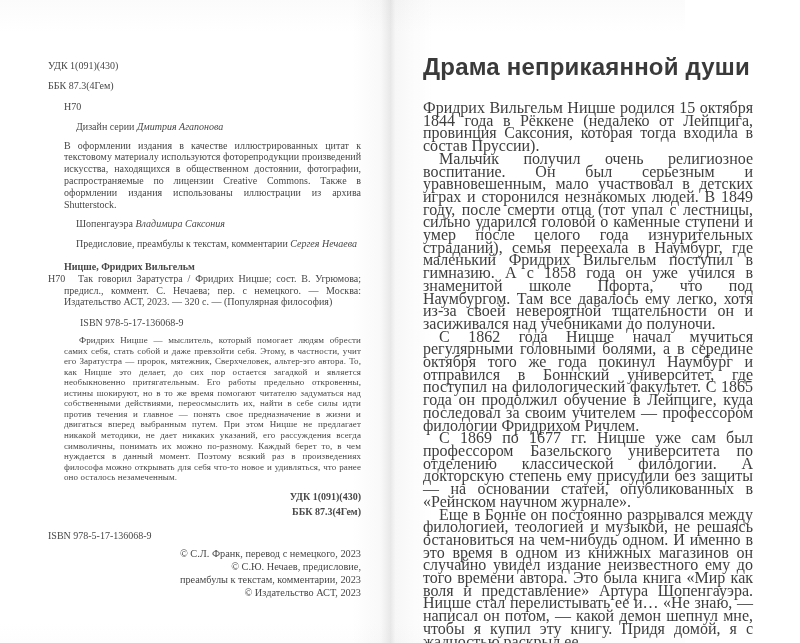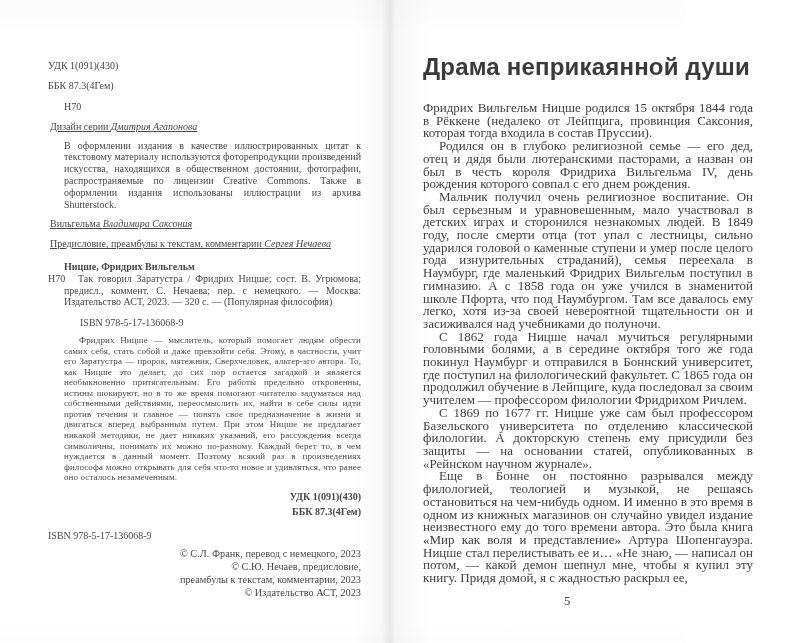--- a/index.html
+++ b/index.html
@@ -33,21 +33,21 @@
   .left-page {
     position: absolute;
     left: 48px; top: 60px;
     width: 313px;
     font-size: 10px;
     line-height: 11.8px;
     color: #474747;
   }
   .left-page .meta { margin-bottom: 8.5px; }
   .left-page .code-line { margin-left: 16px; margin-bottom: 8.5px; }
-  .left-page .credit { margin-left: 2px; margin-top: 8px; text-decoration: underline; }
+  .left-page .credit { margin-left: 28px; margin-top: 8px; }
   .left-page .credit .name { font-style: italic; }
   .license {
     margin-left: 16px; margin-top: 7px;
     text-align: justify;
   }
   .card { position: relative; margin-top: 11px; }
   .card-author { margin-left: 16px; font-weight: bold; }
   .card-code { position: absolute; left: 0; top: 11.8px; }
   .card-desc { margin-left: 16px; text-indent: 14px; text-align: justify; }
   .isbn-top { margin-left: 32px; margin-top: 9px; }
@@ -71,21 +71,21 @@
     margin: 0 0 21px 0;
     font-family: "Liberation Sans", sans-serif;
     font-weight: bold;
     font-size: 24px;
     line-height: 28px;
     letter-spacing: 0.2px;
     color: #3a3a3a;
   }
   .body-par {
     margin: 0;
-    font-size: 13px;
+    font-size: 16px;
     line-height: 12.7px;
     text-align: justify;
     text-indent: 16px;
     color: #3e3e3e;
   }
   .body-par.no-indent { text-indent: 0; }
   .page-number {
     margin-top: 9px;
     text-align: center;
     transform: translateX(-21px);
@@ -100,21 +100,21 @@
 
   <div class="left-page">
     <div class="meta">УДК 1(091)(430)</div>
     <div class="meta">ББК 87.3(4Гем)</div>
     <div class="code-line">Н70</div>
 
     <div class="credit"><span>Дизайн серии </span><span class="name">Дмитрия Агапонова</span></div>
 
     <div class="license">В оформлении издания в качестве иллюстрированных цитат к текстовому материалу используются фоторепродукции произведений искусства, находящихся в общественном достоянии, фотографии, распространяемые по лицензии Creative Commons. Также в оформлении издания использованы иллюстрации из архива Shutterstock.</div>
 
-    <div class="credit"><span>Вильгельма </span><span class="name">Владимира Саксония</span></div>
+    <div class="credit"><span>Шопенгауэра </span><span class="name">Владимира Саксония</span></div>
 
     <div class="credit"><span>Предисловие, преамбулы к текстам, комментарии </span><span class="name">Сергея Нечаева</span></div>
 
 
     <div class="card">
       <div class="card-author">Ницше, Фридрих Вильгельм</div>
       <div class="card-code">Н70</div>
       <div class="card-desc">Так говорил Заратустра / Фридрих Ницше; сост. В. Угрюмова; предисл., коммент. С. Нечаева; пер. с немецкого. — Москва: Издательство АСТ, 2023. — 320 с. — (Популярная философия)</div>
     </div>
 
@@ -135,21 +135,20 @@
       <div>преамбулы к текстам, комментарии, 2023</div>
       <div>© Издательство АСТ, 2023</div>
     </div>
   </div>
 
   <div class="fold-shadow"></div>
 
   <div class="right-page">
     <h1 class="chapter-title">Драма неприкаянной души</h1>
     <p class="body-par no-indent">Фридрих Вильгельм Ницше родился 15 октября 1844 года в Рёккене (недалеко от Лейпцига, провинция Саксония, которая тогда входила в состав Пруссии).</p>
-    <p class="body-par">Родился он в глубоко религиозной семье — его дед, отец и дядя были лютеранскими пасторами, а назван он был в честь короля Фридриха Вильгельма IV, день рождения которого совпал с его днем рождения.</p>
     <p class="body-par">Мальчик получил очень религиозное воспитание. Он был серьезным и уравновешенным, мало участвовал в детских играх и сторонился незнакомых людей. В 1849 году, после смерти отца (тот упал с лестницы, сильно ударился головой о каменные ступени и умер после целого года изнурительных страданий), семья переехала в Наумбург, где маленький Фридрих Вильгельм поступил в гимназию. А с 1858 года он уже учился в знаменитой школе Пфорта, что под Наумбургом. Там все давалось ему легко, хотя из-за своей невероятной тщательности он и засиживался над учебниками до полуночи.</p>
     <p class="body-par">С 1862 года Ницше начал мучиться регулярными головными болями, а в середине октября того же года покинул Наумбург и отправился в Боннский университет, где поступил на филологический факультет. С 1865 года он продолжил обучение в Лейпциге, куда последовал за своим учителем — профессором филологии Фридрихом Ричлем.</p>
     <p class="body-par">С 1869 по 1677 гг. Ницше уже сам был профессором Базельского университета по отделению классической филологии. А докторскую степень ему присудили без защиты — на основании статей, опубликованных в «Рейнском научном журнале».</p>
     <p class="body-par">Еще в Бонне он постоянно разрывался между филологией, теологией и музыкой, не решаясь остановиться на чем-нибудь одном. И именно в это время в одном из книжных магазинов он случайно увидел издание неизвестного ему до того времени автора. Это была книга «Мир как воля и представление» Артура Шопенгауэра. Ницше стал перелистывать ее и… «Не знаю, — написал он потом, — какой демон шепнул мне, чтобы я купил эту книгу. Придя домой, я с жадностью раскрыл ее,</p>
     <div class="page-number">5</div>
   </div>
 
 </div>
 
 </body></html>

